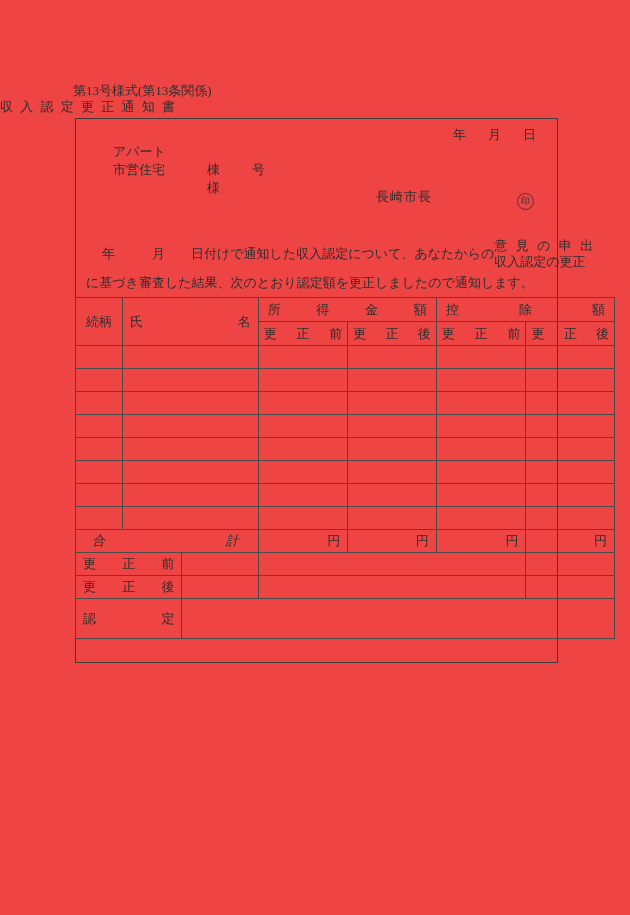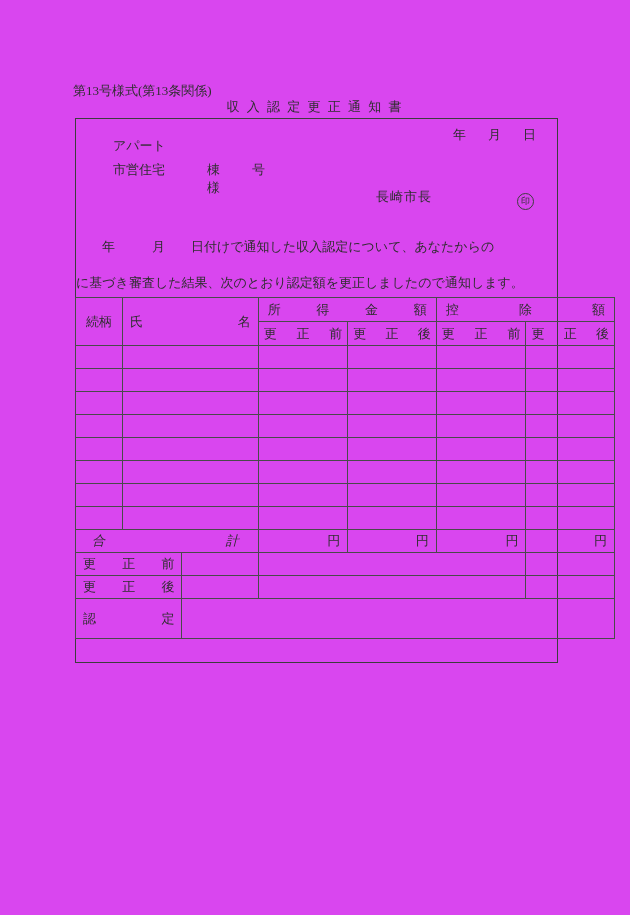--- a/index.html
+++ b/index.html
@@ -1,44 +1,44 @@
 <!DOCTYPE html>
 <html><head>
 <meta charset="utf-8">
 <style>
   * { margin: 0; padding: 0; box-sizing: border-box; }
   html, body { background: #ffffff; }
   .page {
     position: relative;
     width: 630px;
     height: 915px;
-    background: #d946ef;
+    background: #ef4444;
     font-family: "Liberation Serif", "DejaVu Serif", serif;
     color: #2e2e2e;
     font-size: 13px;
     overflow: hidden;
   }
   .abs { position: absolute; white-space: nowrap; }
 
   .form-number { left: 73px; top: 82px; }
-  .form-title { left: 0; top: 98px; width: 630px; text-align: center; letter-spacing: 2px; }
+  .form-title { left: 0; top: 98px; width: 630px; letter-spacing: 2px; }
 
   .form-frame {
     position: absolute;
     left: 75px; top: 118px;
     width: 483px; height: 545px;
     border: 1px solid #3d3d3d;
     background: transparent;
   }
 
   
   .date-year  { left: 377px; top: 7px; }
   .date-month { left: 412px; top: 7px; }
   .date-day   { left: 447px; top: 7px; }
-  .apartment  { left: 37px;  top: 18px; }
+  .apartment  { left: 37px;  top: 24px; }
   .housing    { left: 37px;  top: 42px; }
   .building   { left: 131px; top: 42px; }
   .unit-no    { left: 176px; top: 42px; }
   .honorific  { left: 131px; top: 60px; }
   .mayor      { left: 300px; top: 69px; letter-spacing: 1px; }
   .seal {
     position: absolute; left: 441px; top: 74px;
     width: 17px; height: 17px;
     border: 1px solid #3d3d3d; border-radius: 50%;
     font-size: 9px; line-height: 15px; text-align: center;
@@ -47,21 +47,21 @@
   
   .para-line1 {
     position: absolute; left: 26px; top: 119px;
     display: flex; align-items: center; white-space: nowrap;
   }
   .para-line1 .p-year  { margin-right: 37px; }
   .para-line1 .p-month { margin-right: 26px; }
   .fraction { display: inline-block; width: 99px; line-height: 16px; }
   .fraction .frac-top { text-align: justify; text-align-last: justify; }
   .fraction .frac-bottom { text-align: left; }
-  .para-line2 { left: 0; top: 155px; }
+  .para-line2 { left: 10px; top: 155px; }
 
   
   table {
     position: absolute;
     left: -1px;
     border-collapse: collapse;
     table-layout: fixed;
     width: 540px;
     font-size: 13px;
     color: #2e2e2e;
@@ -113,20 +113,24 @@
     <span class="abs unit-no">号</span>
     <span class="abs honorific">様</span>
 
     <span class="abs mayor">長崎市長</span>
     <span class="seal">印</span>
 
     <div class="para-line1">
       <span class="p-year">年</span>
       <span class="p-month">月</span>
       <span class="p-text">日付けで通知した収入認定について、あなたからの</span>
+      <span class="fraction">
+        <span class="frac-top" style="display:block">意 見 の 申 出</span>
+        <span class="frac-bottom" style="display:block">収入認定の更正</span>
+      </span>
     </div>
     <div class="abs para-line2">に基づき審査した結果、次のとおり認定額を更正しましたので通知します。</div>
 
     <table class="main-table">
       <colgroup>
         <col style="width:42px">
           <col style="width:121px">
         <col style="width:80px">
           <col style="width:79px">
         <col style="width:80px">

